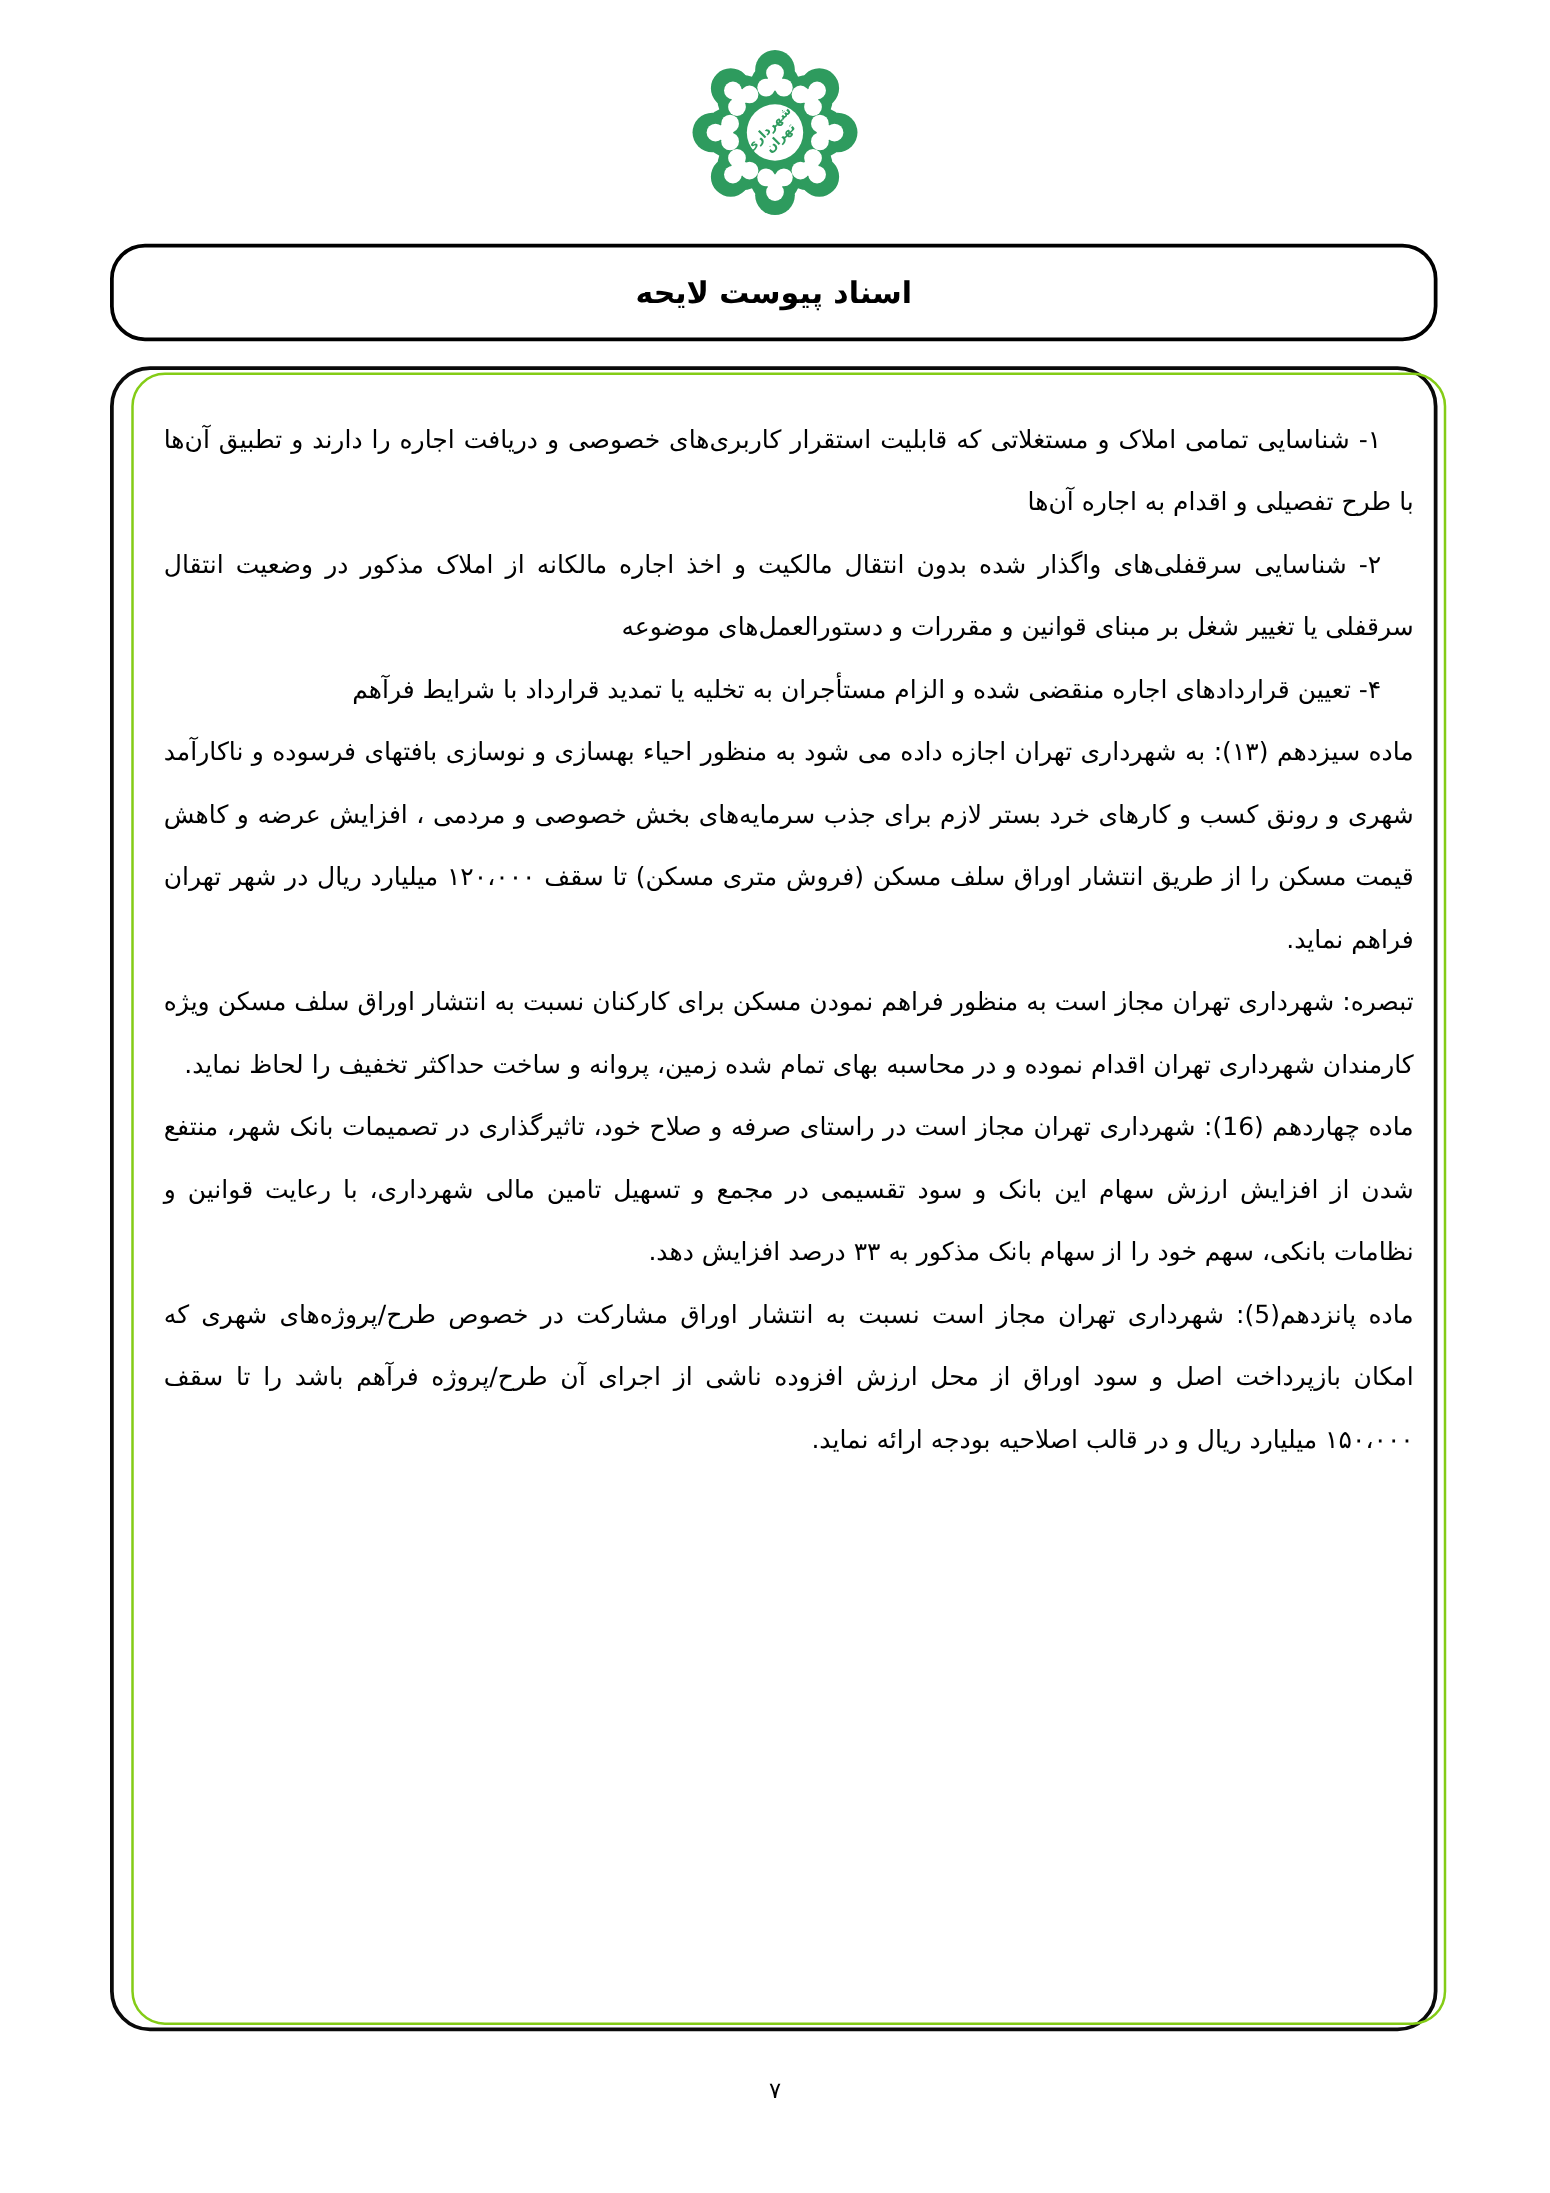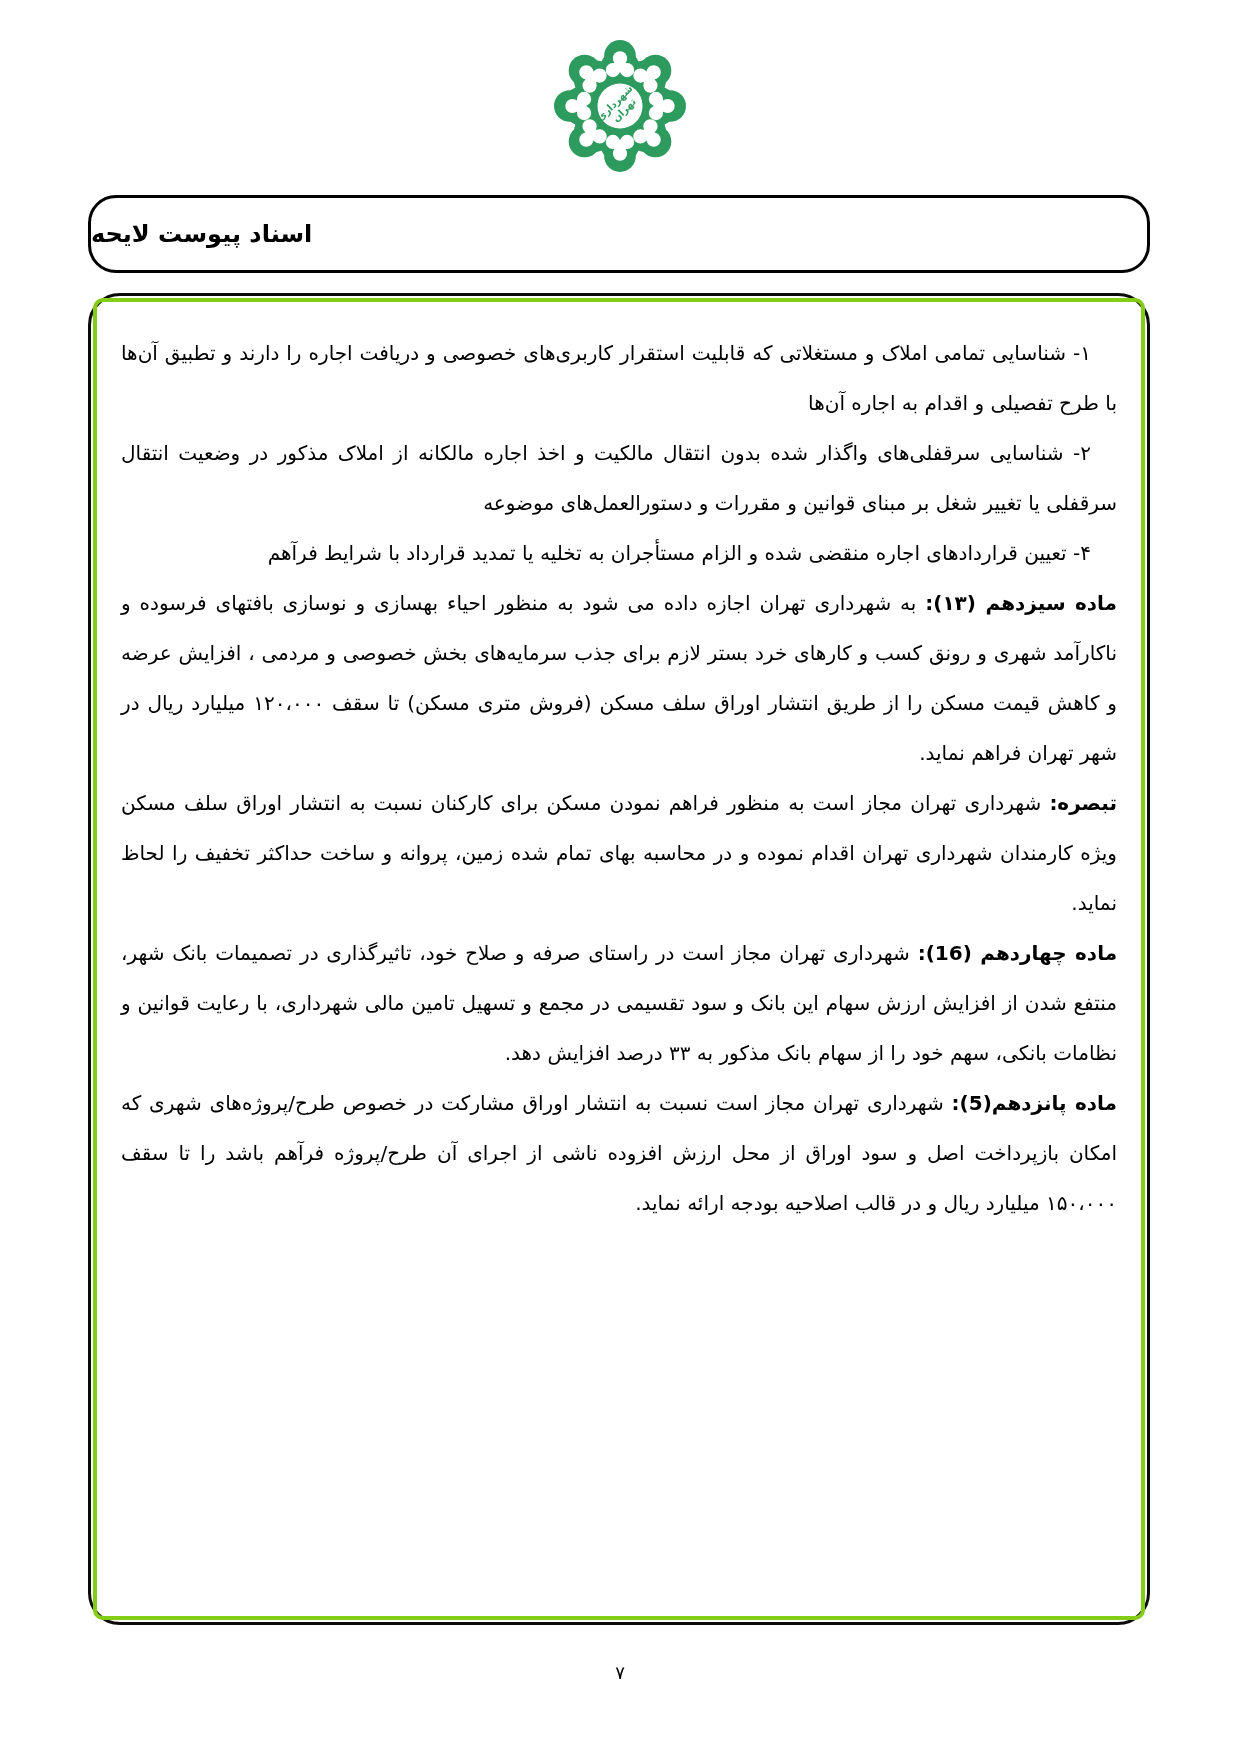--- a/index.html
+++ b/index.html
@@ -33,21 +33,21 @@
     position: absolute;
     top: 195px;
     left: 88px;
     width: 1062px;
     height: 78px;
     box-sizing: border-box;
     border: 3px solid #000;
     border-radius: 28px;
     display: flex;
     align-items: center;
-    justify-content: flex-start;
+    justify-content: center;
   }
   .banner-title {
     font-size: 24px;
     font-weight: bold;
     direction: rtl;
   }
   
   .frame-outer {
     position: absolute;
     top: 293px;
@@ -56,38 +56,39 @@
     height: 1332px;
     box-sizing: border-box;
     border: 3px solid #0a0a0a;
     border-radius: 32px;
     padding: 2px;
   }
   .frame-inner {
     width: 100%;
     height: 100%;
     box-sizing: border-box;
-    border: 4px solid #84cc16;
-    border-radius: 10px;
+    border: 2px solid #84cc16;
+    border-radius: 27px;
     padding: 26px 24px 0 24px;
     direction: rtl;
     overflow: hidden;
+    margin-left: 12px;
   }
   .frame-inner p {
     margin: 0;
     font-size: 20px;
     line-height: 50px;
     text-align: justify;
     text-justify: inter-word;
   }
   .list-item {
     text-indent: 26px;
   }
   .lead {
-    font-weight: bold;
+    font-weight: normal;
   }
   
   .page-number {
     position: absolute;
     top: 1662px;
     left: 0;
     width: 100%;
     text-align: center;
     font-size: 18px;
     direction: rtl;

